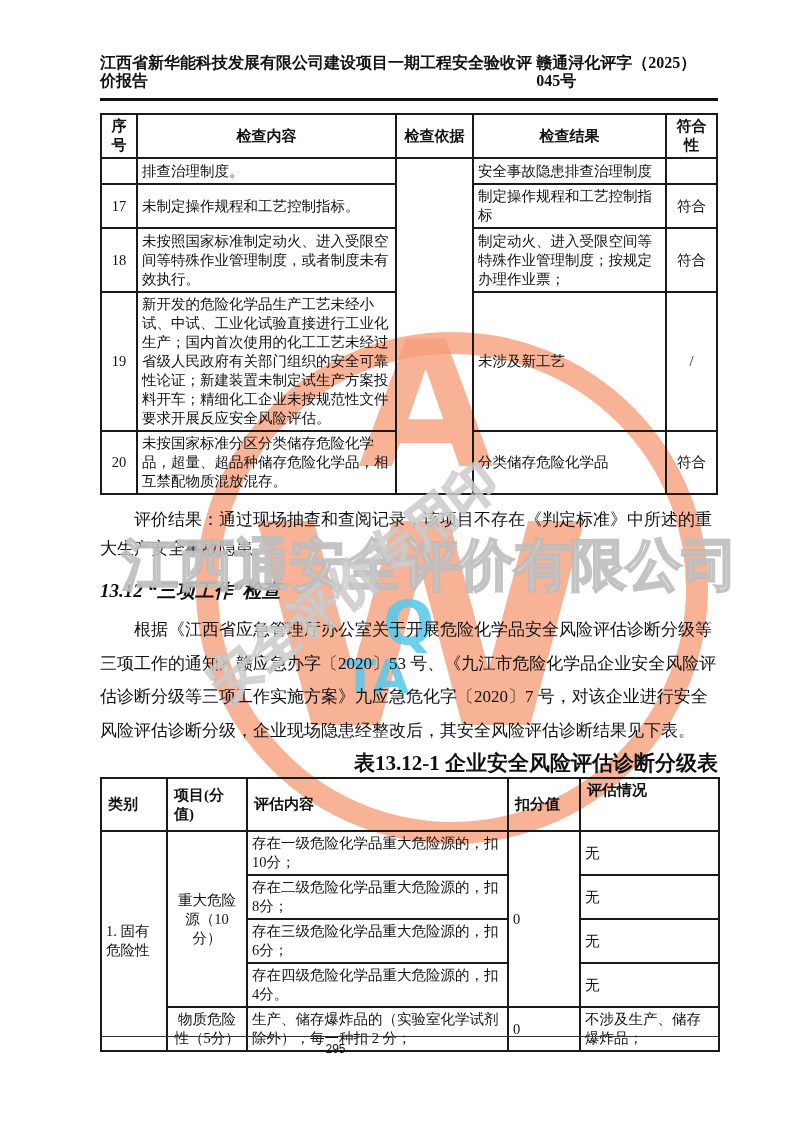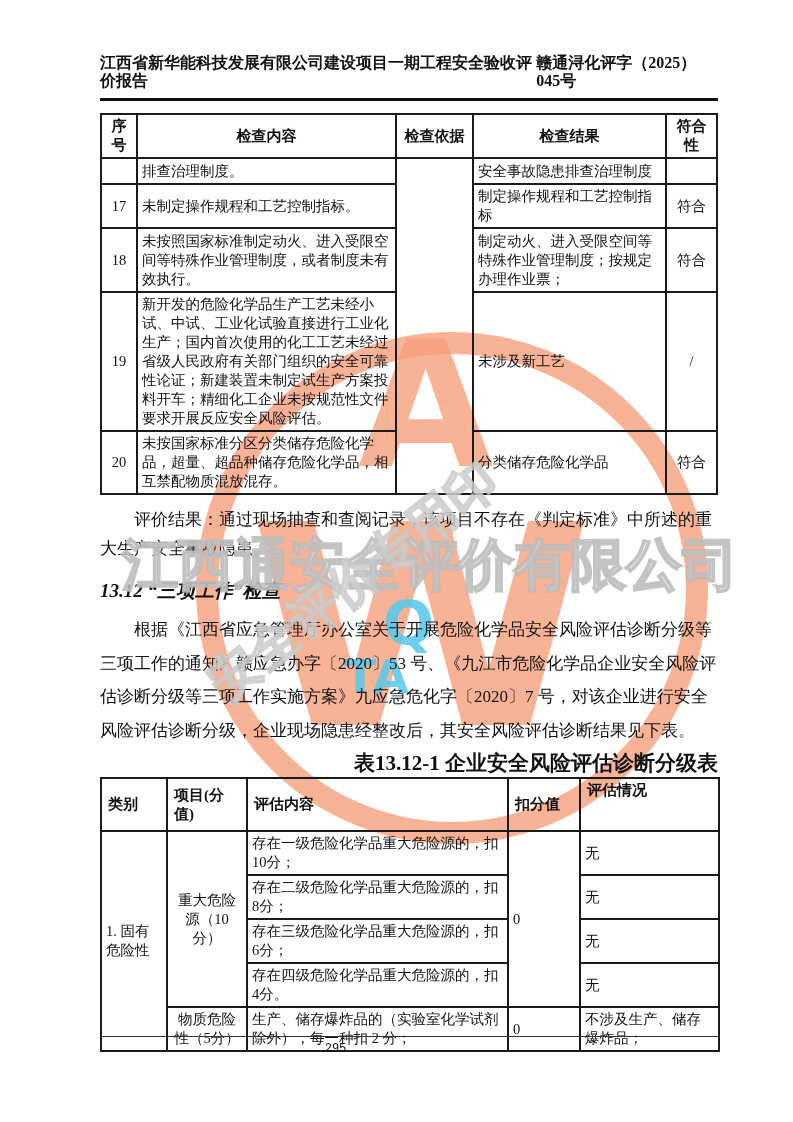--- a/index.html
+++ b/index.html
@@ -68,21 +68,21 @@
     margin:14px 0 0 0;font-size:19px;font-weight:bold;font-style:italic;line-height:27px;
   }
   .para-basis{margin-top:9px;line-height:33.5px;}
   .table-caption{margin-top:4px;text-align:right;font-weight:bold;font-size:21px;line-height:24px;}
   .t2{margin-top:2px;}
   .t2 th{text-align:left;padding-left:6px;}
   .th-top{vertical-align:top;border-radius:15px;}
   .footer-rule{position:absolute;left:100px;top:1036px;width:618px;border-top:1.5px solid #333;z-index:5;}
   .page-number{
     position:absolute;left:0;top:1042px;width:671px;text-align:center;
-    font-size:12px;z-index:5;font-family:Liberation Mono, monospace;
+    font-size:12px;z-index:5;font-family:Liberation Sans, sans-serif;
   }
 </style>
 </head>
 <body>
 
 <div class="page">
 
   <div class="wm">
     <div class="wm-ring"></div>
     <div class="wm-a">A</div>

